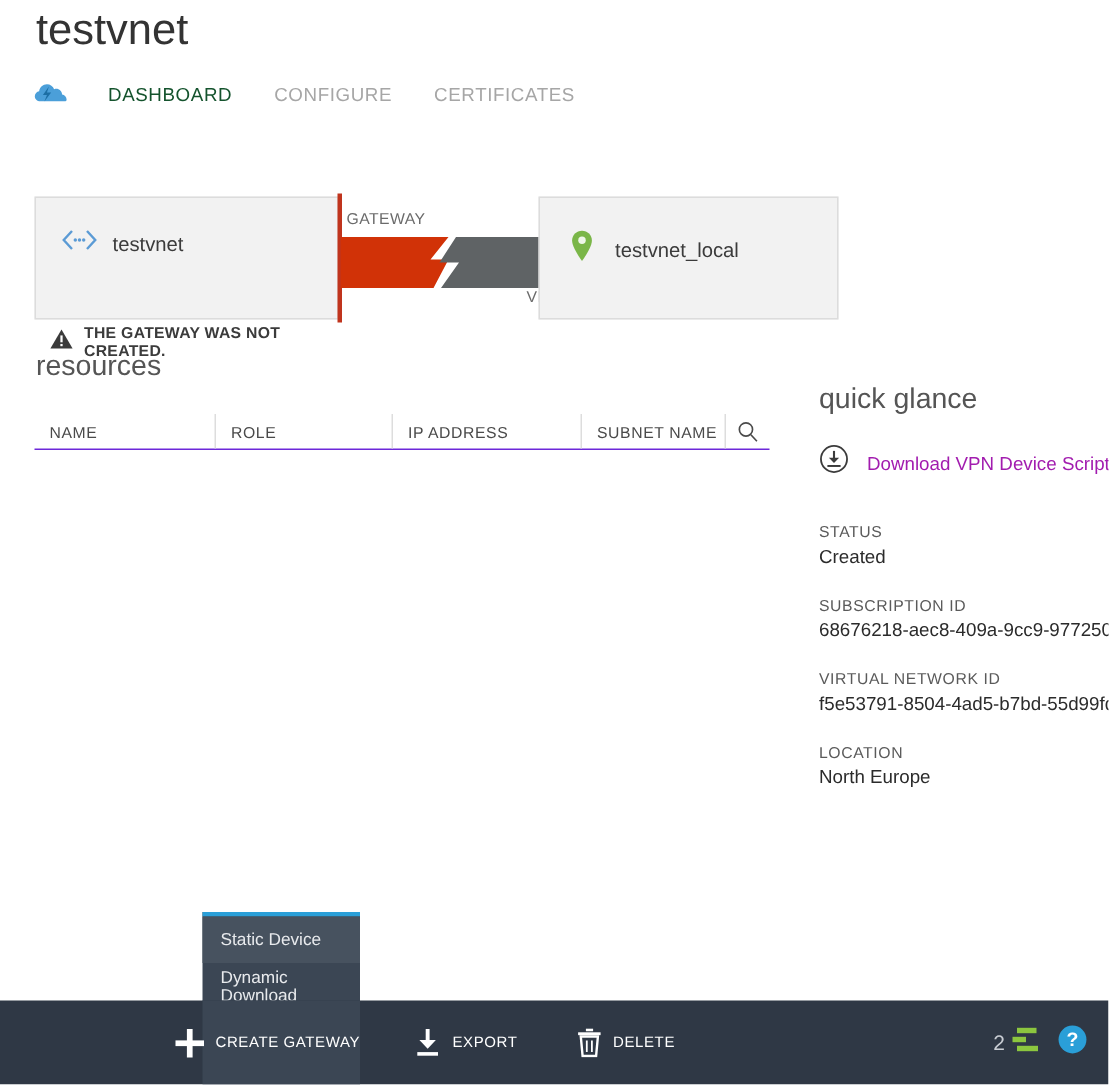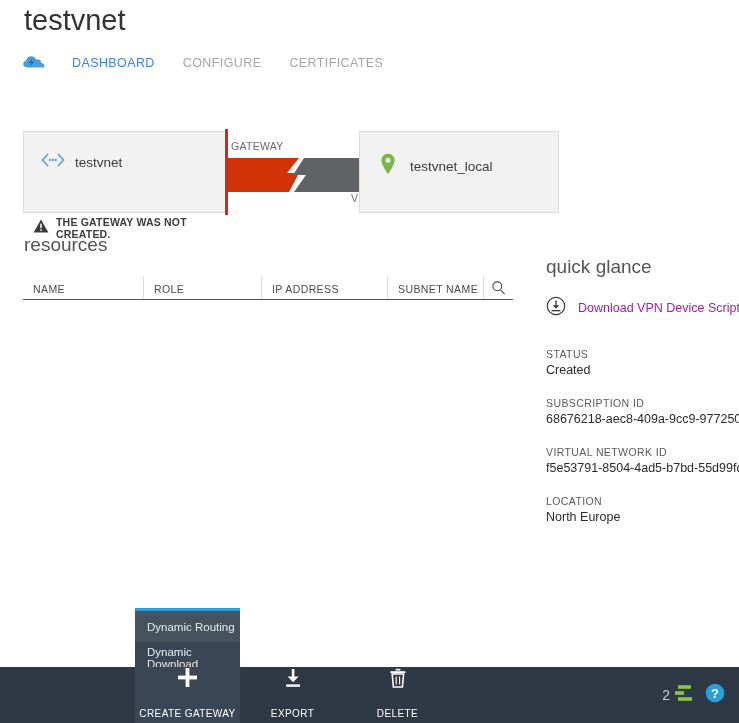--- a/index.html
+++ b/index.html
@@ -21,21 +21,21 @@
   .tabrow {
     position: absolute; left: 22px; top: 50px;
     display: flex; align-items: center; gap: 0px;
   }
   .azure-logo { width: 26px; height: 26px; position: relative; margin-right: 10px; }
   .tab {
     font-size: 12.5px; letter-spacing: .4px;
     color: #a6a6a6; padding: 0 14px; cursor: pointer;
     text-transform: uppercase; white-space: nowrap;
   }
-  .tab.active { color: #3b82f6; }
+  .tab.active { color: #14532d; }
 
   .section-title {
     position: absolute; font-size: 19px; font-weight: 300; color: #555;
   }
   #vn-title { left: 24px; top: 94px; }
   #res-title { left: 24px; top: 234px; }
   #qg-title  { left: 546px; top: 256px; }
 
   
   .diagram { position: absolute; left: 23px; top: 131px; width: 536px; height: 82px; }
@@ -124,23 +124,23 @@
   }
   .popup-item.hl { background: #47525f; }
 
   
   .cmdbar {
     position: absolute; left: 0; bottom: 0; width: 739px; height: 56px;
     background: #2f3845; display: flex; align-items: center;
   }
   .cmd-group { position: absolute; left: 135px; top: 0; display: flex; height: 56px; }
   .cmd {
-    width: 105px; height: 56px; display: flex; flex-direction: column;
-    align-items: center; justify-content: flex-start; cursor: pointer;
-    color: #ffffff; gap: 20px;
+    width: 105px; height: 56px; display: flex; flex-direction: row;
+    align-items: center; justify-content: flex-end; cursor: pointer;
+    color: #ffffff; gap: 7px;
   }
   .cmd.hl { background: #3b4654; }
   .cmd-label {
     font-size: 10px; letter-spacing: .4px; white-space: nowrap;
   }
   .cmd-icon { height: 21px; display: flex; align-items: center; }
 
   .cmd-right {
     position: absolute; right: 14px; top: 0; height: 56px;
     display: flex; align-items: center; gap: 11px;
@@ -262,21 +262,21 @@
       <div class="qg-key">VIRTUAL NETWORK ID</div>
       <div class="qg-val">f5e53791-8504-4ad5-b7bd-55d99fd</div>
     </div>
     <div class="qg-block">
       <div class="qg-key">LOCATION</div>
       <div class="qg-val">North Europe</div>
     </div>
   </div>
 
   <div class="popup">
-    <div class="popup-item hl">Dynamic Routing</div>
+    <div class="popup-item hl">Static Device</div>
     <div class="popup-item">Dynamic Download</div>
   </div>
 
   <div class="cmdbar">
     <div class="cmd-group">
 
       <div class="cmd hl">
         <span class="cmd-icon">
           <svg width="21" height="21" viewBox="0 0 21 21">
             <rect x="8.6" y="1" width="3.8" height="19" fill="#ffffff"></rect>

